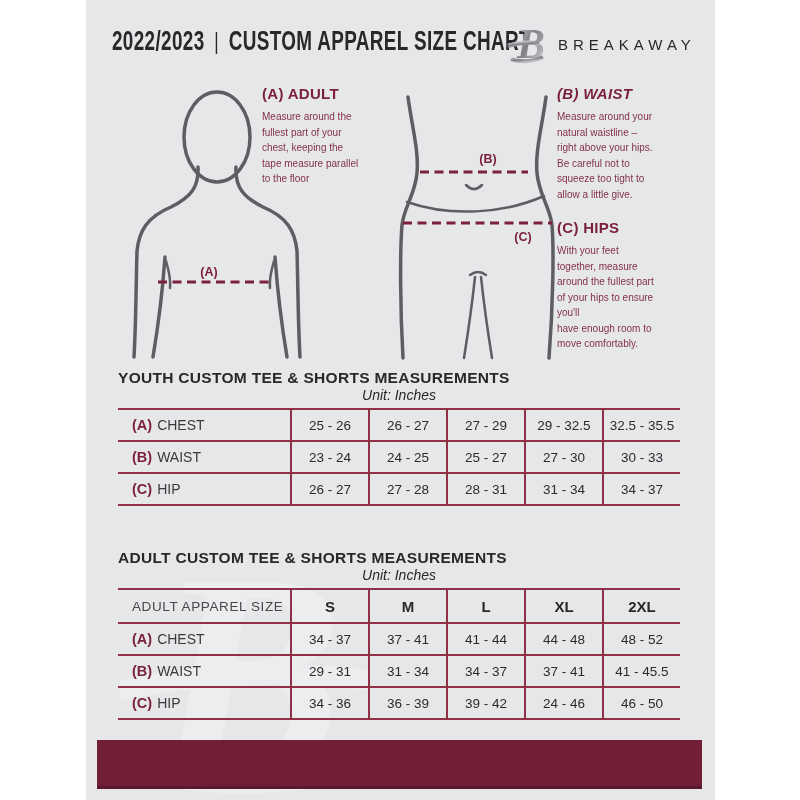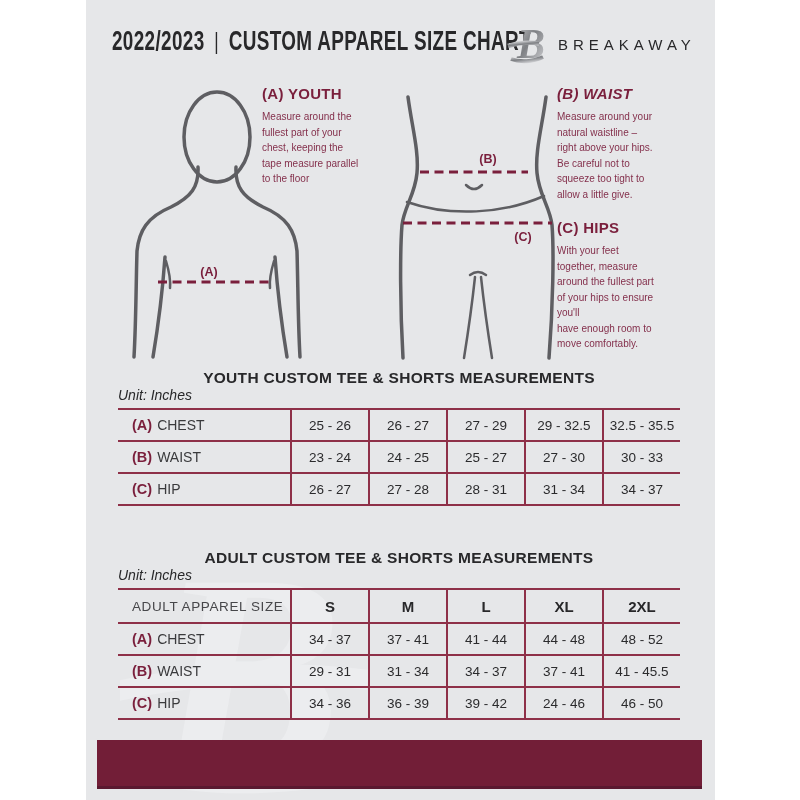--- a/index.html
+++ b/index.html
@@ -17,22 +17,22 @@
   
   .guide-heading{position:absolute;font-weight:bold;font-size:15px;color:var(--accent-dark,#7a1f3c);letter-spacing:.3px;}
   .guide-para{position:absolute;font-size:10px;line-height:15.5px;color:var(--accent,#84304c);white-space:pre-line;width:170px;}
   .fig{position:absolute;}
   .outline{fill:none;stroke:var(--figure,#5e5e62);stroke-width:3.5;stroke-linecap:round;}
   .outline.thin{stroke-width:2.5;}
   .dash{fill:none;stroke:var(--accent-dark,#7a1f3c);stroke-width:3.2;stroke-dasharray:9 5.5;}
   .figlabel{font-family:"Liberation Sans",sans-serif;font-weight:bold;font-size:12.5px;fill:var(--accent-dark,#7a1f3c);}
 
   
-  .tbl-title{position:absolute;left:32px;width:562px;text-align:center;font-weight:bold;font-size:15.5px;letter-spacing:.3px;color:var(--ink,#232325);}
-  .tbl-unit{position:absolute;left:32px;width:562px;font-style:italic;font-size:14px;color:var(--ink,#232325);}
+  .tbl-title{position:absolute;left:32px;width:562px;font-weight:bold;font-size:15.5px;letter-spacing:.3px;color:var(--ink,#232325);}
+  .tbl-unit{position:absolute;left:32px;width:562px;text-align:center;font-style:italic;font-size:14px;color:var(--ink,#232325);}
   .tbl{position:absolute;left:32px;width:562px;z-index:2;}
   .trow{display:flex;border-top:2px solid var(--table-border,#8e3048);}
   .trow.last{border-bottom:2px solid var(--table-border,#8e3048);}
   .cell{display:flex;align-items:center;justify-content:center;box-sizing:border-box;}
   .label-cell{width:172px;justify-content:flex-start;padding-left:14px;}
   .size-cell,.val-cell{width:78px;border-left:2px solid var(--table-border,#8e3048);}
   .header-row .cell{height:32px;}
   .data-row .cell{height:30px;}
   .header-label{font-size:13.5px;letter-spacing:.6px;color:#47474a;}
   .size-cell{font-weight:bold;font-size:15px;color:#28282a;}
@@ -68,21 +68,21 @@
             <stop offset="0.45" stop-color="#7e8084"></stop>
             <stop offset="1" stop-color="#d6d7da"></stop>
         </linearGradient>
       </defs>
       <text x="11" y="40" font-family="Liberation Serif, serif" font-style="italic" font-weight="bold" font-size="42" fill="url(#lg)">B</text>
       <path d="M2 28 C 11 25, 24 24, 33 25.5" stroke="url(#lg)" stroke-width="4.5" fill="none"></path>
       <path d="M5 41 C 14 44.5, 27 44, 37 39" stroke="url(#lg)" stroke-width="4" fill="none"></path>
     </svg>
     <div class="brand">BREAKAWAY</div>
 
-    <div class="guide-heading" style="left:176px;top:85px;">(A) YOUTH</div>
+    <div class="guide-heading" style="left:176px;top:85px;">(A) ADULT</div>
     <div class="guide-para" style="left:176px;top:109px;width:162px;">Measure around the
 fullest part of your
 chest, keeping the
 tape measure parallel
 to the floor</div>
 
     <div class="guide-heading" style="left:471px;top:85px;font-style:italic;">(B) WAIST</div>
     <div class="guide-para" style="left:471px;top:109px;width:156px;">Measure around your
 natural waistline –
 right above your hips.

